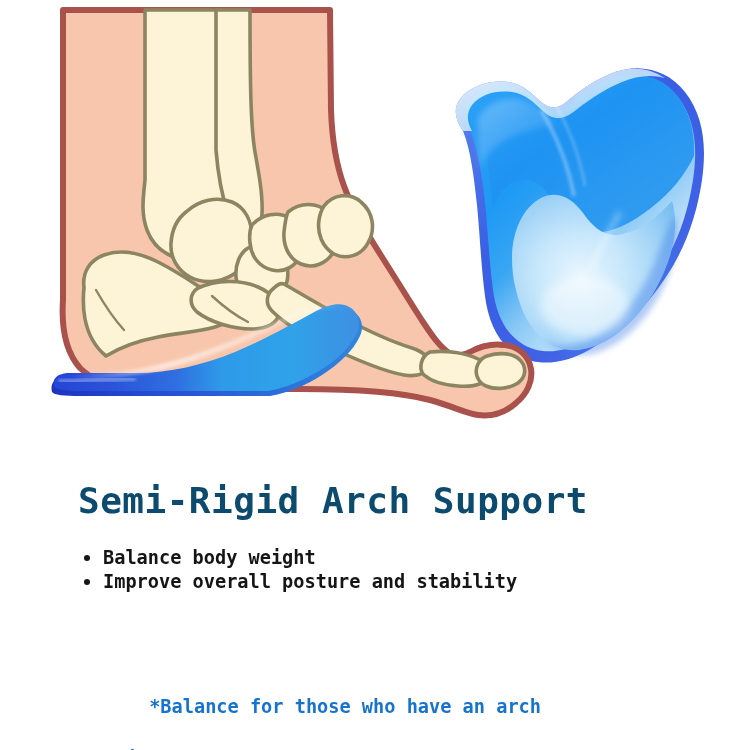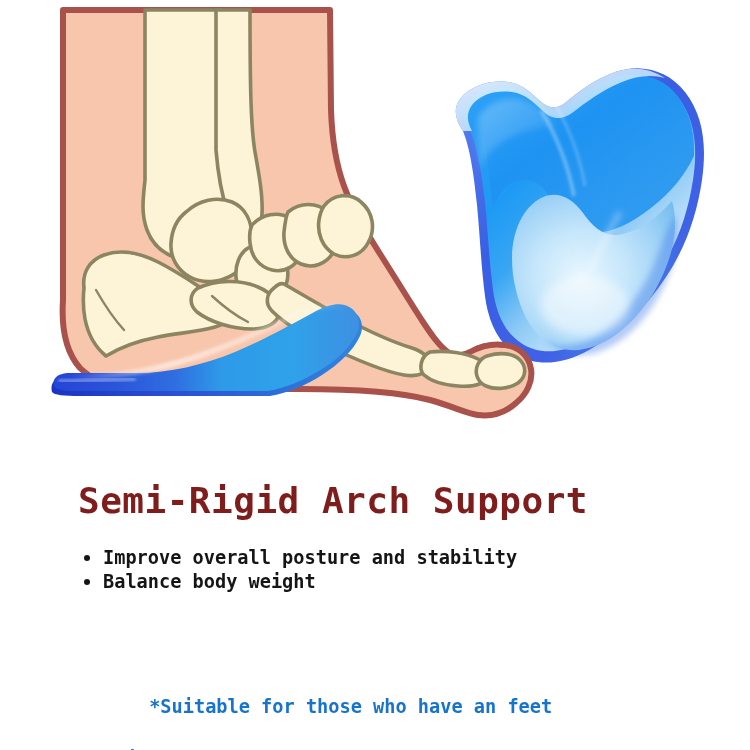--- a/index.html
+++ b/index.html
@@ -46,21 +46,21 @@
     height: 310px;
   }
 
   .title {
     position: absolute;
     left: 78px;
     top: 16px;
     font-size: 36px;
     font-weight: 700;
     letter-spacing: 0.5px;
-    color: #7f1d1d;
+    color: #0c4a6e;
     white-space: nowrap;
   }
 
   .subtitle {
     position: absolute;
     left: 80px;
     top: 72px;
     font-size: 19.2px;
     font-weight: 700;
     letter-spacing: 0.2px;
@@ -434,27 +434,27 @@
   </div>
 
   <div id="textblock">
 
     <h1 class="title">Semi-Rigid Arch Support</h1>
 
 
     <ul class="bullets">
       <li>
         <span class="dot"></span>
-        <span>Improve overall posture and stability</span>
+        <span>Balance body weight</span>
       </li>
       <li>
         <span class="dot"></span>
-        <span>Balance body weight</span>
+        <span>Improve overall posture and stability</span>
       </li>
     </ul>
 
     <div class="footnote">
-      <span>*Suitable for those who have an feet</span>
+      <span>*Balance for those who have an arch</span>
       <span class="line2">height of less than 3 cm</span>
     </div>
 
   </div>
 </div>
 
 </body></html>

